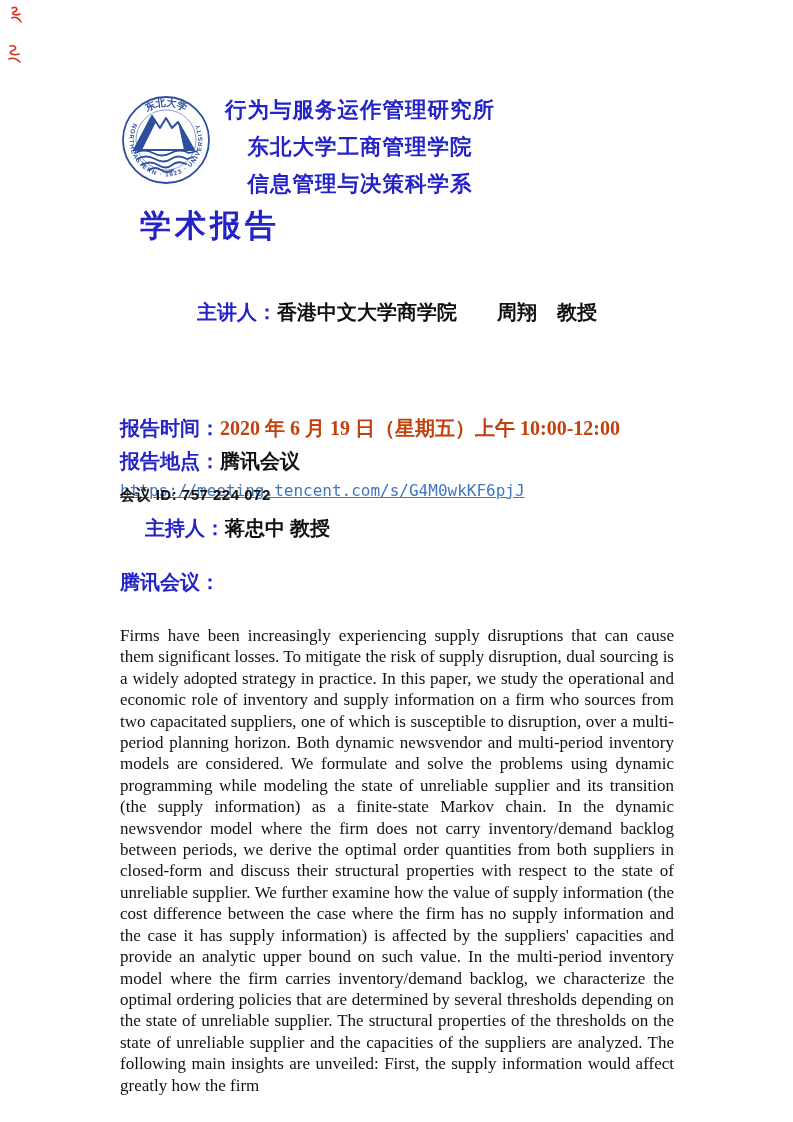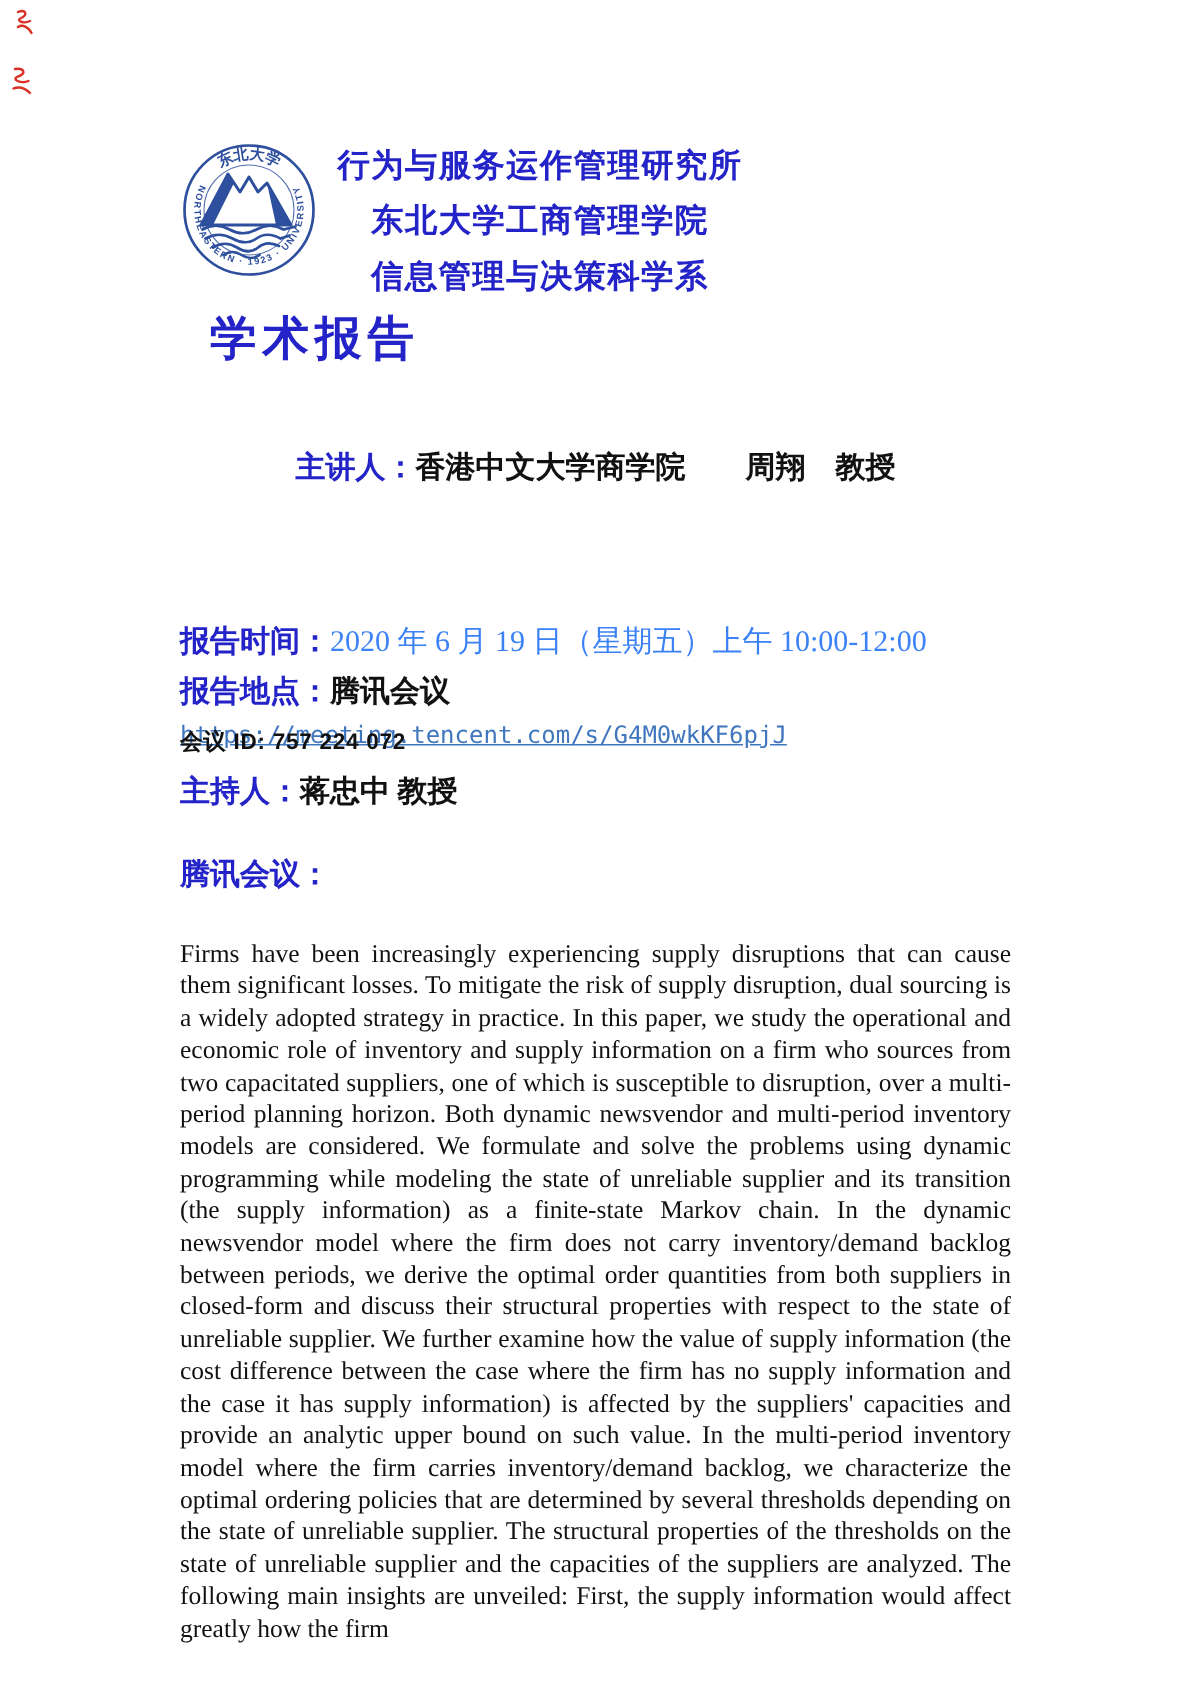--- a/index.html
+++ b/index.html
@@ -28,25 +28,25 @@
     font-family:"Liberation Sans", sans-serif;
     font-weight:bold;font-size:31px;letter-spacing:4px;color:#2323C8;
   }
   
   .info-row{position:absolute;left:120px;width:554px;font-size:20px;line-height:28px;}
   .row-speaker{top:298px;text-align:center;}
   .row-topic{top:339px;line-height:37px;text-align:justify;}
   .row-time{top:414px;}
   .row-venue{top:447px;}
   .row-meeting{top:481px;font-family:"Liberation Sans", sans-serif;font-weight:bold;font-size:15px;letter-spacing:0.5px;color:#111;}
-  .row-host{top:514px;}
+  .row-host{top:514px;margin-left:25px;}
   .lbl{color:#2323C8;font-weight:bold;}
   .val-cn{color:#111;font-weight:bold;}
   .val-en{color:#111;font-weight:normal;font-size:17.5px;}
-  .val-red{color:#3b82f6;font-weight:normal;}
+  .val-red{color:#c2410c;font-weight:bold;}
   .link{
     font-family:"DejaVu Sans Mono", monospace;
     font-size:16px;color:#4076BE;
     text-decoration:underline;cursor:pointer;font-weight:normal;
   }
   
   .abstract-label{position:absolute;left:120px;top:569px;font-size:20px;color:#2323C8;font-weight:bold;}
   .abstract-body{
     position:absolute;left:120px;top:604px;width:554px;
     font-size:17px;line-height:21.4px;text-align:justify;color:#111;margin-top:21px;

